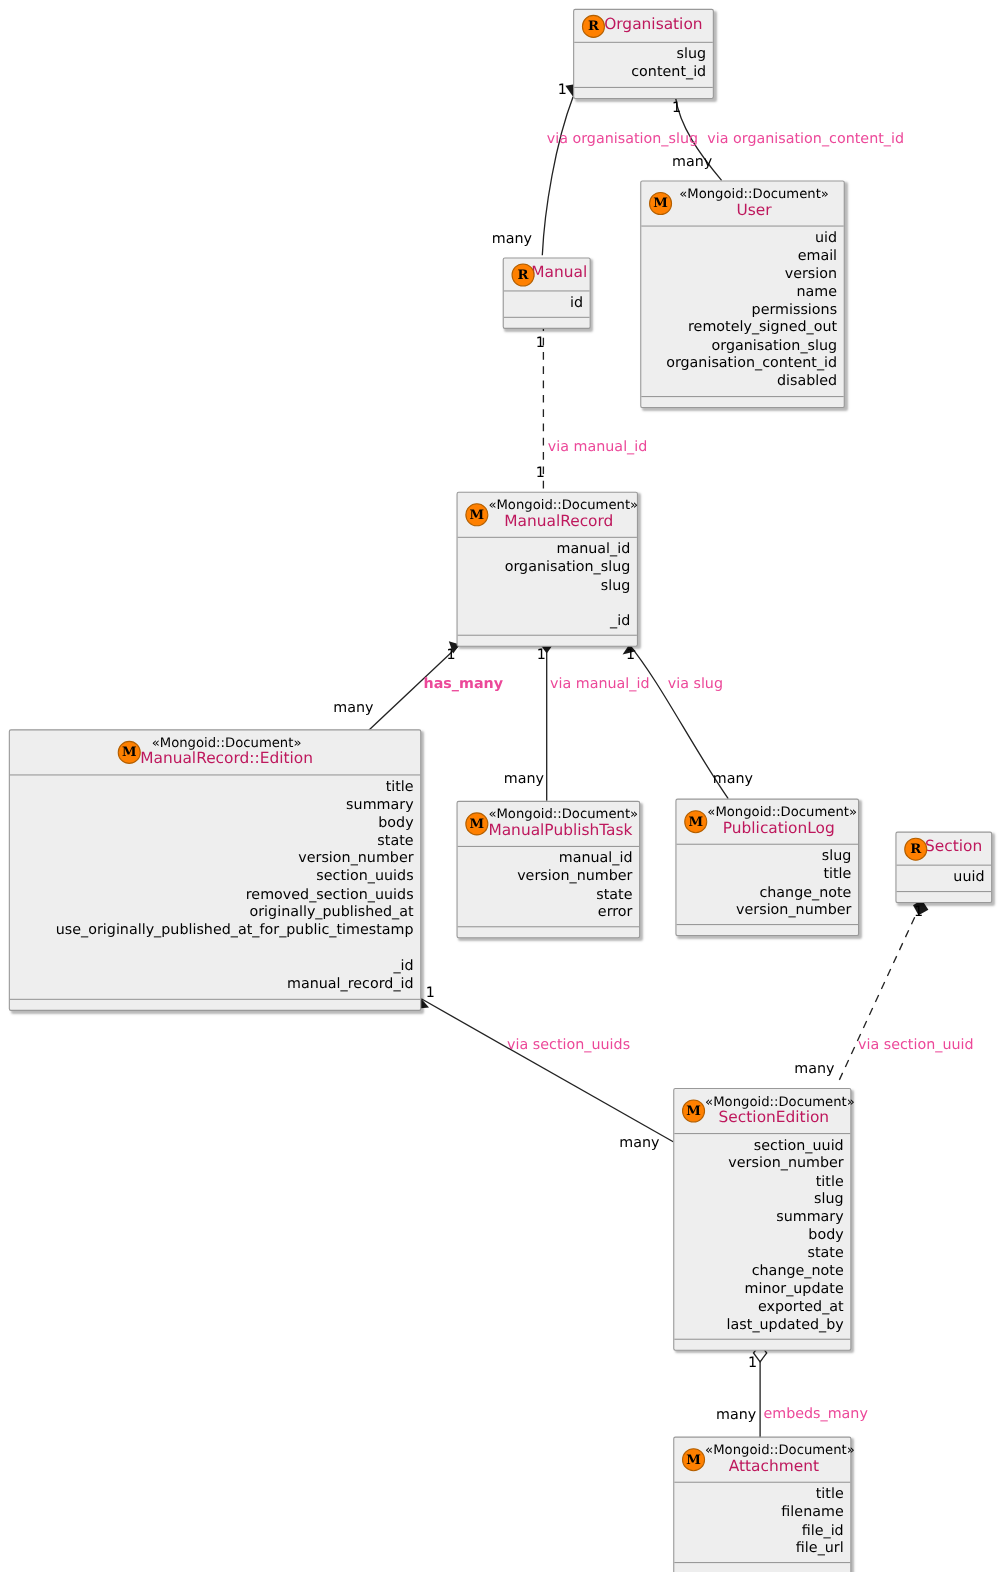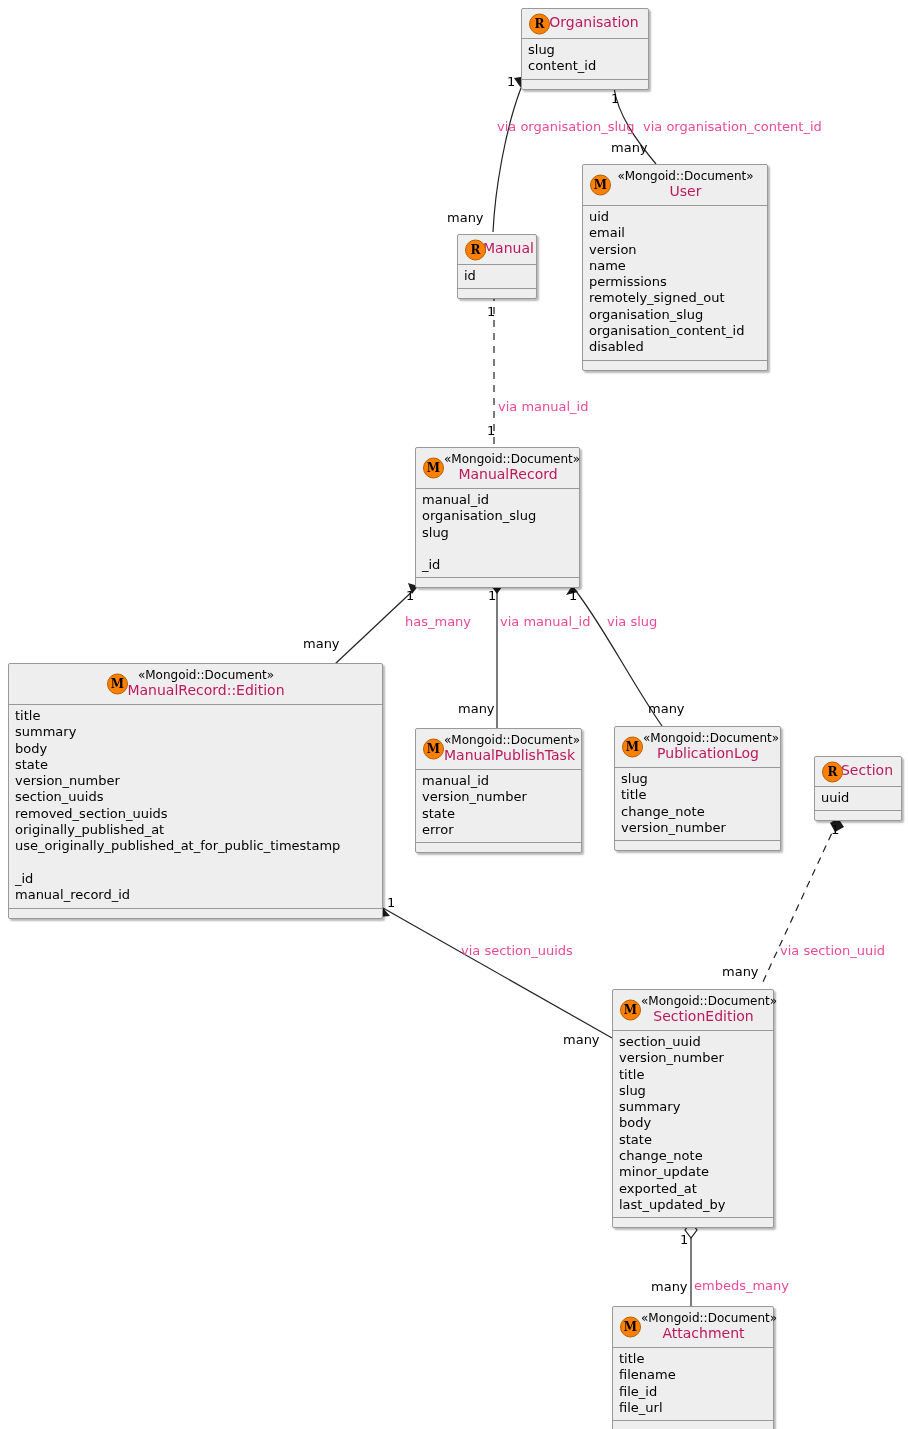--- a/index.html
+++ b/index.html
@@ -77,20 +77,21 @@
   .header-onlyname .cls-name {
     line-height: 19px;
     padding-left: 18px;
   }
   .header-stereo {
     padding-left: 28px;
   }
   .attrs {
     padding: 3px 6px 4px 6px;
     border-bottom: 1px solid #999999;
+    text-align: right;
   }
   .attr {
     font-size: 13px;
     line-height: 16.3px;
     color: #000000;
     white-space: nowrap;
   }
   .attr.blank {
     height: 16.3px;
   }
@@ -312,21 +313,21 @@
 
   <div class="mult-label" style="left:611px; top:92px;">1</div>
   <div class="edge-label" style="left:643px; top:119px;">via organisation_content_id</div>
   <div class="mult-label" style="left:611px; top:141px;">many</div>
 
   <div class="mult-label" style="left:487px; top:305px;">1</div>
   <div class="edge-label" style="left:498px; top:399px;">via manual_id</div>
   <div class="mult-label" style="left:487px; top:424px;">1</div>
 
   <div class="mult-label" style="left:406px; top:589px;">1</div>
-  <div class="edge-label" style="left:405px; top:614px;">has_many</div>
+  <div class="edge-label" style="left:385px; top:614px;font-weight:bold;">has_many</div>
   <div class="mult-label" style="left:303px; top:637px;">many</div>
 
   <div class="mult-label" style="left:488px; top:589px;">1</div>
   <div class="edge-label" style="left:500px; top:614px;">via manual_id</div>
   <div class="mult-label" style="left:458px; top:702px;">many</div>
 
   <div class="mult-label" style="left:569px; top:589px;">1</div>
   <div class="edge-label" style="left:607px; top:614px;">via slug</div>
   <div class="mult-label" style="left:648px; top:702px;">many</div>
 

